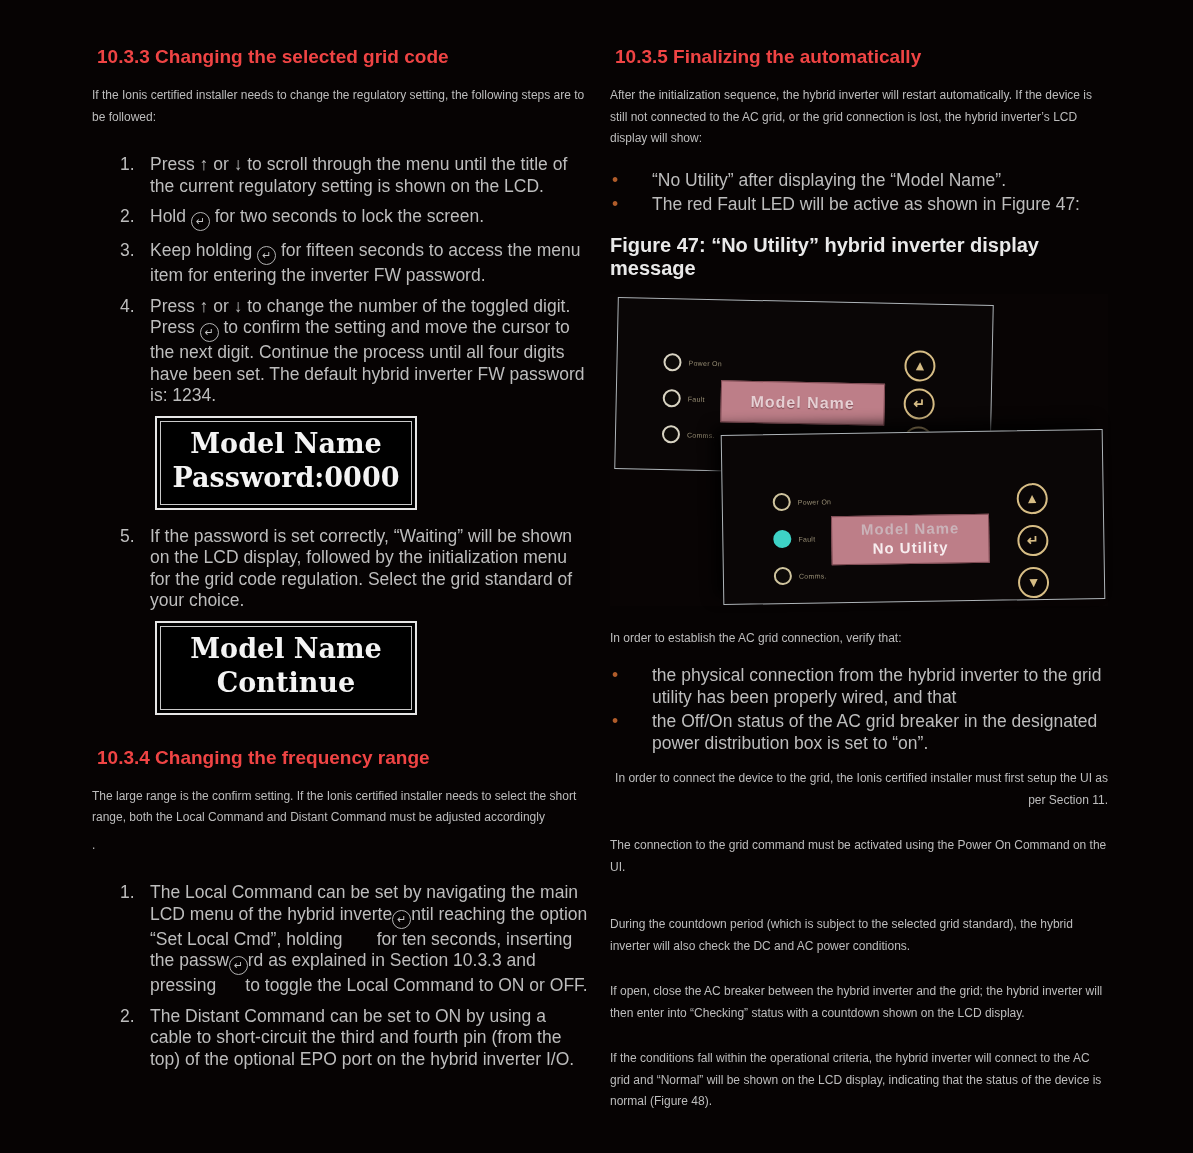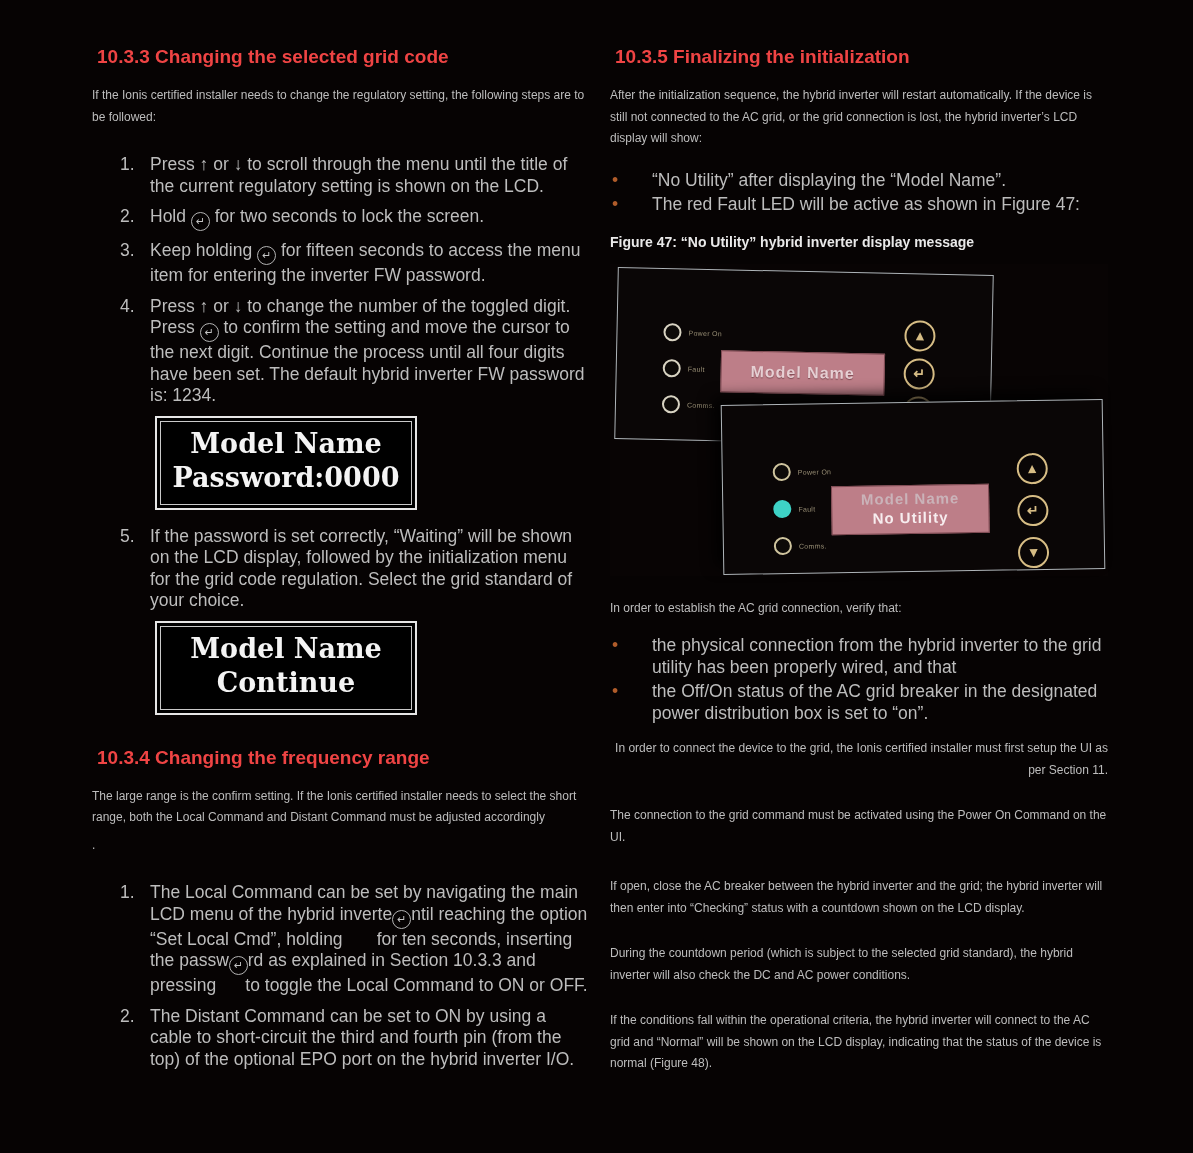--- a/index.html
+++ b/index.html
@@ -17,21 +17,21 @@
   .step .txt{flex:1;}
   .bullets{margin:0 0 18px 0;}
   .bullet{display:flex;font-size:17.5px;line-height:21.5px;margin:0 0 3px 0;}
   .bullet .b{flex:none;width:20px;padding-left:2px;color:#b05c2a;}
   .bullet .txt{flex:1;margin-left:20px;}
   .lcd-box{width:252px;margin:5px 0 16px 63px;background:#000;
            border:2px solid #e6e6e6;padding:3px;}
   .lcd-inner{border:1px solid #c9c9c9;text-align:center;padding:5px 0 9px 0;
              font-family:"DejaVu Serif",serif;color:#f4f4f4;
              font-size:27px;line-height:34px;font-weight:bold;}
-  .fig-caption{font-size:14px;font-weight:bold;color:#e9e9e9;margin:4px 0 14px 0;}
+  .fig-caption{font-size:20px;font-weight:bold;color:#e9e9e9;margin:4px 0 14px 0;}
   .figure{position:relative;width:498px;height:312px;margin:0 0 22px 0;background:#080404;}
   .panel{position:absolute;background:#0a0606;border:1px solid #aeb4b8;}
   .panel1{left:6px;top:7px;width:374px;height:170px;transform:rotate(1.2deg);}
   .panel2{left:112px;top:138px;width:380px;height:168px;transform:rotate(-0.9deg);
           box-shadow:-8px -8px 14px rgba(0,0,0,0.85);}
   .led{position:absolute;display:flex;align-items:center;gap:7px;}
   .led .dot{width:14px;height:14px;border-radius:50%;
             border:2px solid #cfc49e;background:#0d0a08;}
   .panel1 .led .dot{border-color:#d8d3c2;}
   .led .dot.on{background:#3ed2c6;border-color:#3ed2c6;}
@@ -113,21 +113,21 @@
     </div>
     <div class="step">
       <span class="num">2.</span>
       <span class="txt">The Distant Command can be set to ON by using a cable to short-circuit the third and fourth pin (from the top) of the optional EPO port on the hybrid inverter I/O.</span>
     </div>
   </div>
 </div>
 
 <div class="col col-right">
 
-  <h2 class="section">10.3.5 Finalizing the initialization</h2>
+  <h2 class="section">10.3.5 Finalizing the automatically</h2>
   <p class="body">After the initialization sequence, the hybrid inverter will restart automatically. If the device is still not connected to the AC grid, or the grid connection is lost, the hybrid inverter’s LCD display will show:</p>
 
   <div class="bullets">
     <div class="bullet">
       <span class="b">•</span>
       <span class="txt">“No Utility” after displaying the “Model Name”.</span>
     </div>
     <div class="bullet">
       <span class="b">•</span>
       <span class="txt">The red Fault LED will be active as shown in Figure 47:</span>
@@ -189,17 +189,17 @@
       <span class="b">•</span>
       <span class="txt">the physical connection from the hybrid inverter to the grid utility has been properly wired, and that</span>
     </div>
     <div class="bullet">
       <span class="b">•</span>
       <span class="txt">the Off/On status of the AC grid breaker in the designated power distribution box is set to “on”.</span>
     </div>
   </div>
 
   <p class="body" style="margin-bottom:24px;text-align:right;">In order to connect the device to the grid, the Ionis certified installer must first setup the UI as per Section 11.</p>
-  <p class="body" style="margin-bottom:28px;">The connection to the grid command must be activated using the Power On Command on the UI.</p>
+  <p class="body" style="margin-bottom:36px;">The connection to the grid command must be activated using the Power On Command on the UI.</p>
+  <p class="body" style="margin-bottom:24px;">During the countdown period (which is subject to the selected grid standard), the hybrid inverter will also check the DC and AC power conditions.</p>
   <p class="body" style="margin-bottom:24px;">If open, close the AC breaker between the hybrid inverter and the grid; the hybrid inverter will then enter into “Checking” status with a countdown shown on the LCD display.</p>
-  <p class="body" style="margin-bottom:24px;">During the countdown period (which is subject to the selected grid standard), the hybrid inverter will also check the DC and AC power conditions.</p>
   <p class="body">If the conditions fall within the operational criteria, the hybrid inverter will connect to the AC grid and “Normal” will be shown on the LCD display, indicating that the status of the device is normal (Figure 48).</p>
 </div>
 
 </body></html>

